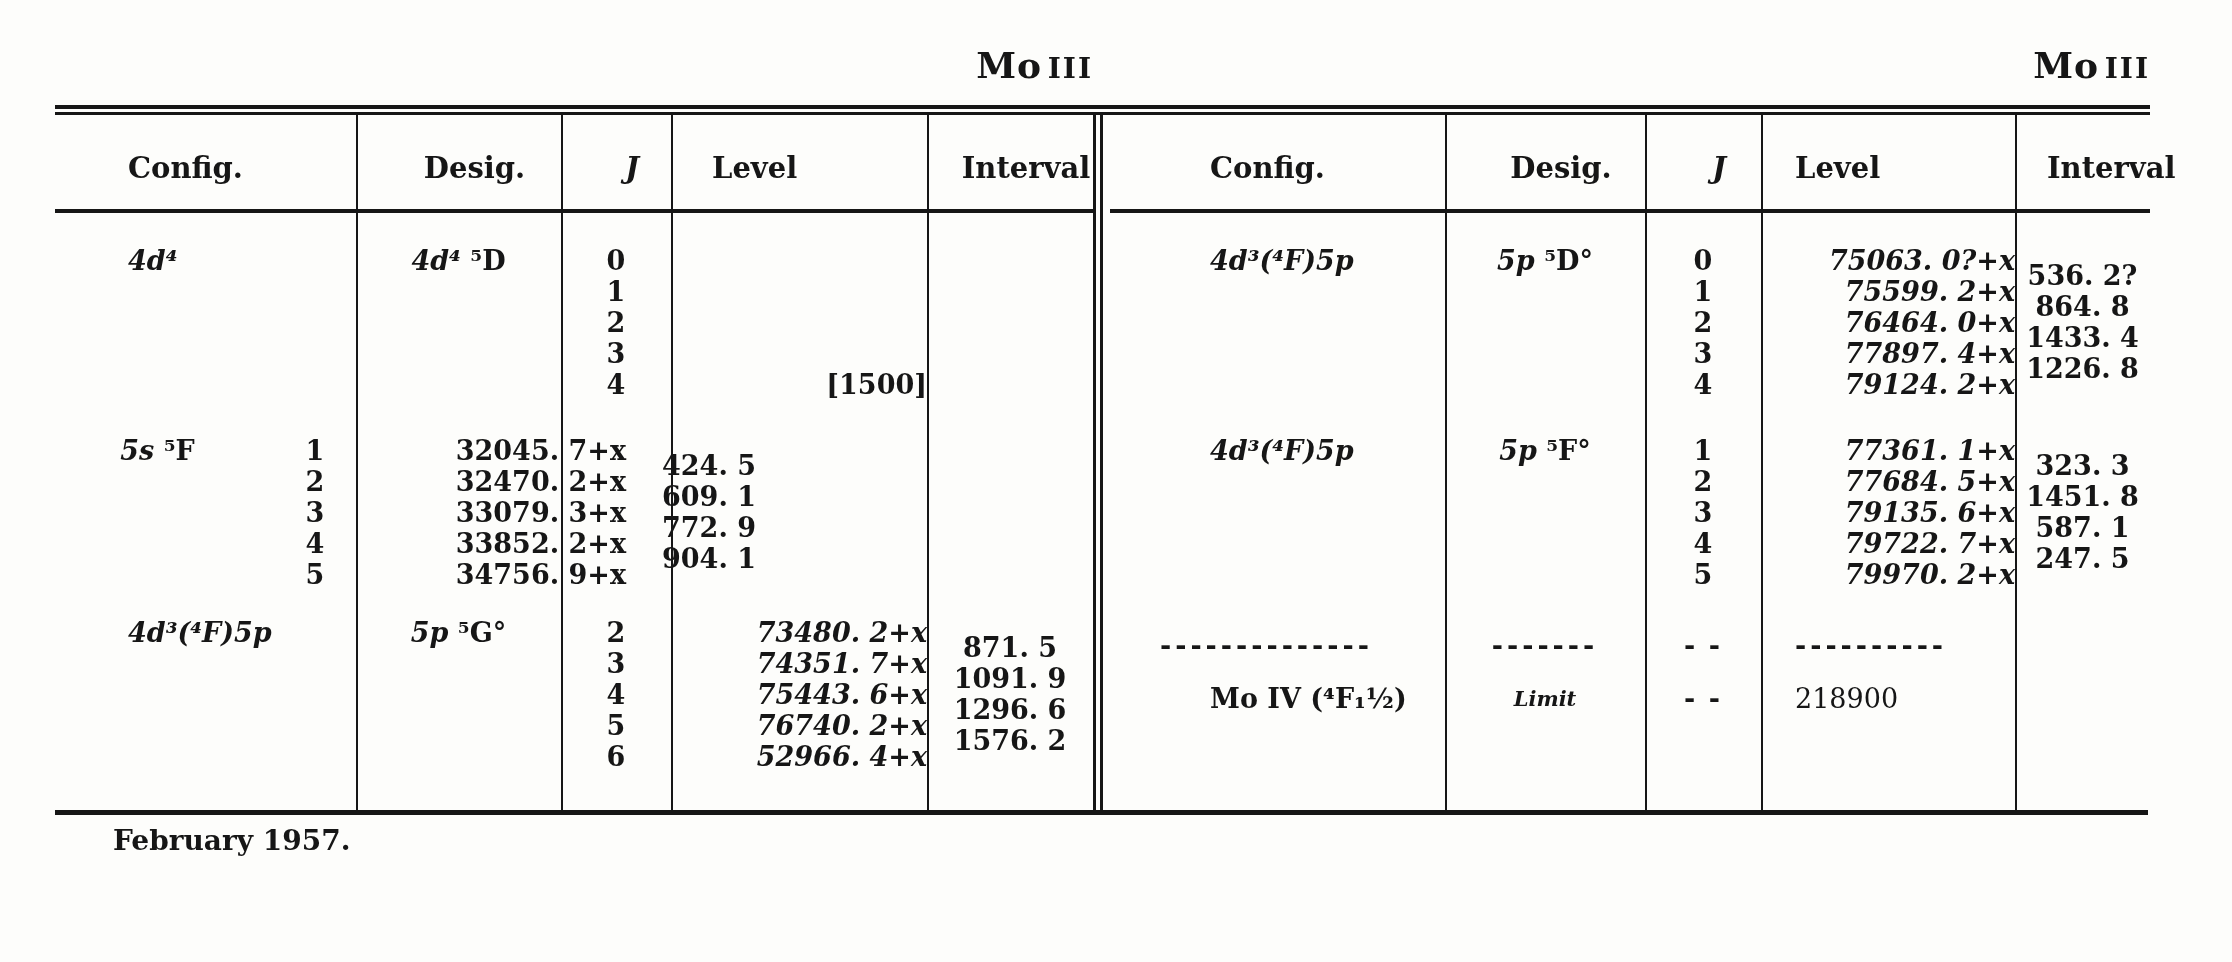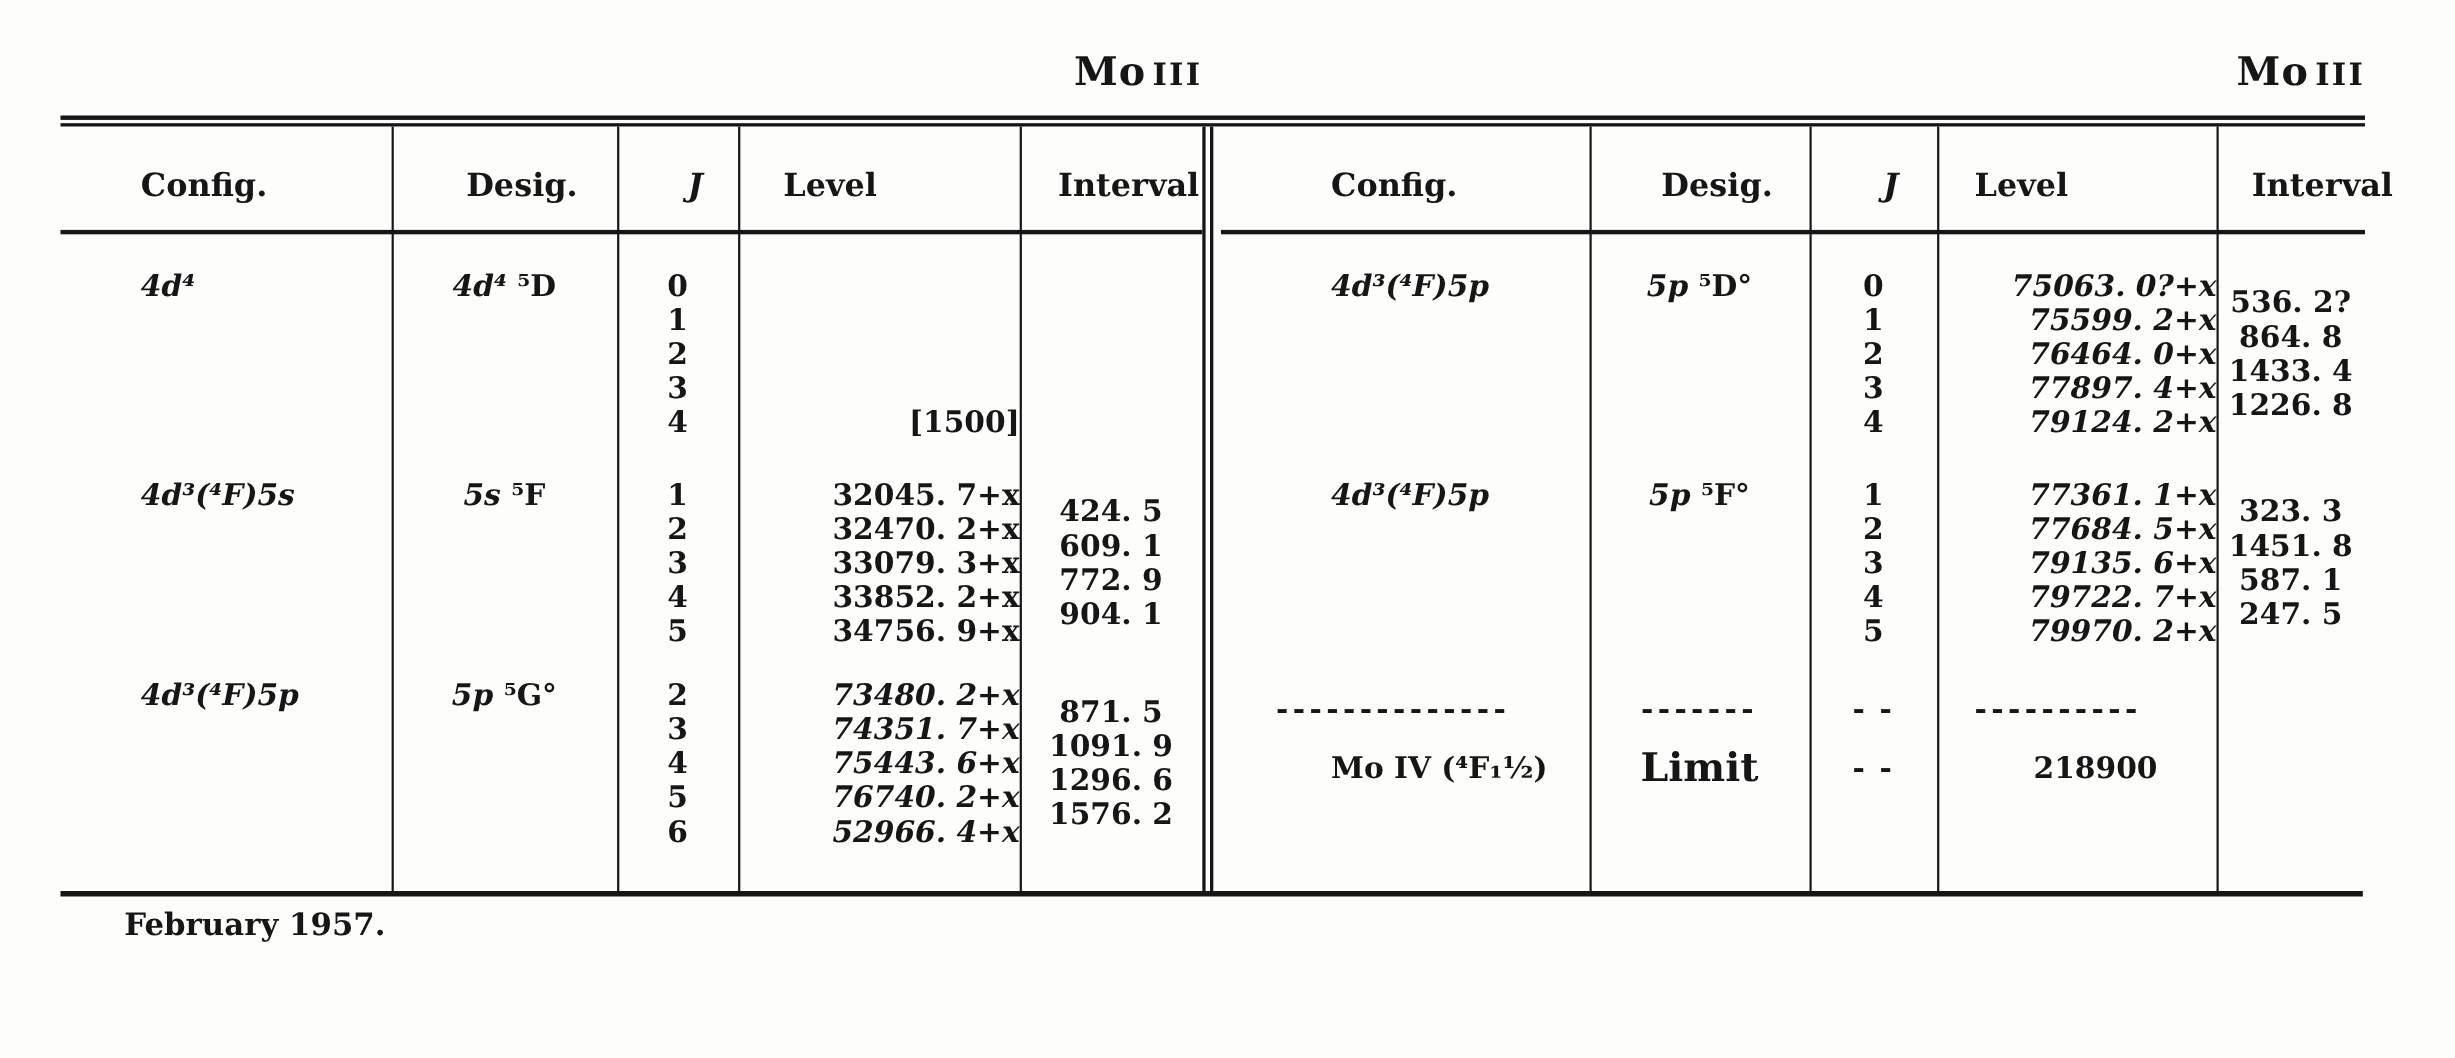--- a/index.html
+++ b/index.html
@@ -49,22 +49,22 @@
   #table-1 .c-level{width:254px;padding-left:34px;text-align:left;}
   #table-1 .c-interval{width:135px;text-align:center;}
   #table-1 .type-separator .c-config{padding-left:50px;}
   .italic{font-style:italic;}
   .j-line{font-weight:700;}
   .int-stack{padding-top:15px;}
   .int-line{white-space:nowrap;}
   .level-line{white-space:nowrap;min-height:31px;text-align:right;}
   .leader{letter-spacing:4px;font-weight:700;white-space:nowrap;}
   .jdash{letter-spacing:2px;font-weight:700;}
-  .limit-label{font-weight:700;font-size:36px;}
-  .limit-value{font-weight:700;text-align:center;}
+  .limit-label{font-weight:700;font-style:italic;font-size:21px;}
+  .limit-value{font-weight:400;}
   
   .footer-date{position:absolute;left:113px;top:824px;font-size:28px;font-weight:600;}
 </style>
 </head>
 <body>
 
 <div class="page">
 
   <div class="ttl" id="title-0">
     <span class="el">Mo</span>
@@ -114,23 +114,20 @@
             <div class="line level-line "></div>
             <div class="line level-line "></div>
             <div class="line level-line "></div>
             <div class="line level-line ">[1500]</div>
           </div>
           <div class="cell c-interval">
             <div class="int-stack"></div>
           </div>
         </div>
         <div class="section type-levels" style="top: 320px;">
-          <div class="cell c-config">
-            <div class="line config-text italic">4d³(⁴F)5s</div>
-          </div>
           <div class="cell c-desig">
             <div class="line desig-text"><span class="italic">5s </span><span>⁵F</span></div>
           </div>
           <div class="cell c-j">
             <div class="line j-line">1</div>
             <div class="line j-line">2</div>
             <div class="line j-line">3</div>
             <div class="line j-line">4</div>
             <div class="line j-line">5</div>
           </div>

